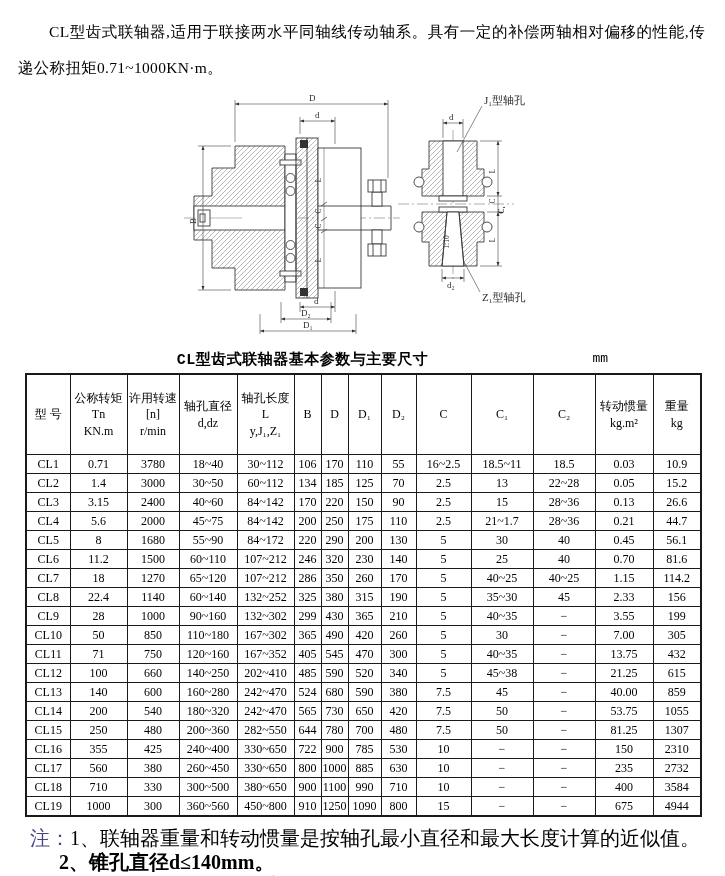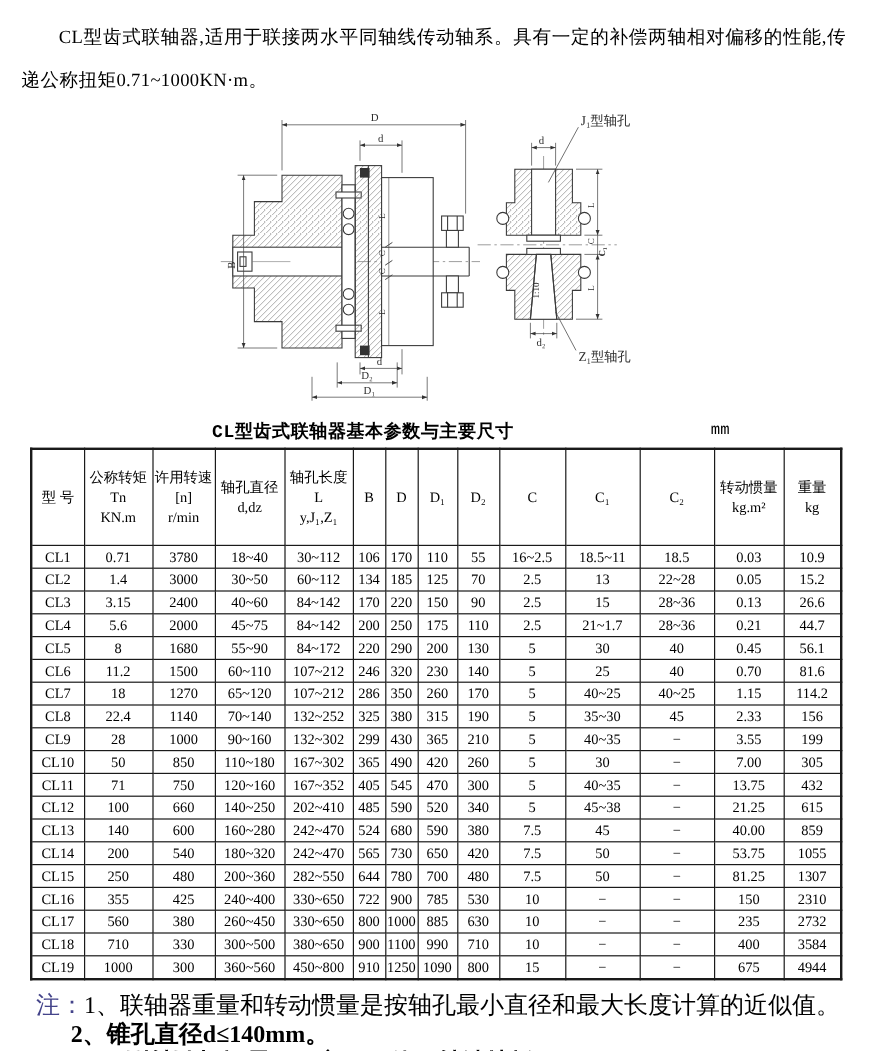--- a/index.html
+++ b/index.html
@@ -384,21 +384,21 @@
         <td>5</td>
         <td>40~25</td>
         <td>40~25</td>
         <td>1.15</td>
         <td>114.2</td>
       </tr>
       <tr>
         <td>CL8</td>
         <td>22.4</td>
         <td>1140</td>
-        <td>70~140</td>
+        <td>60~140</td>
         <td>132~252</td>
         <td>325</td>
         <td>380</td>
         <td>315</td>
         <td>190</td>
         <td>5</td>
         <td>35~30</td>
         <td>45</td>
         <td>2.33</td>
         <td>156</td>

